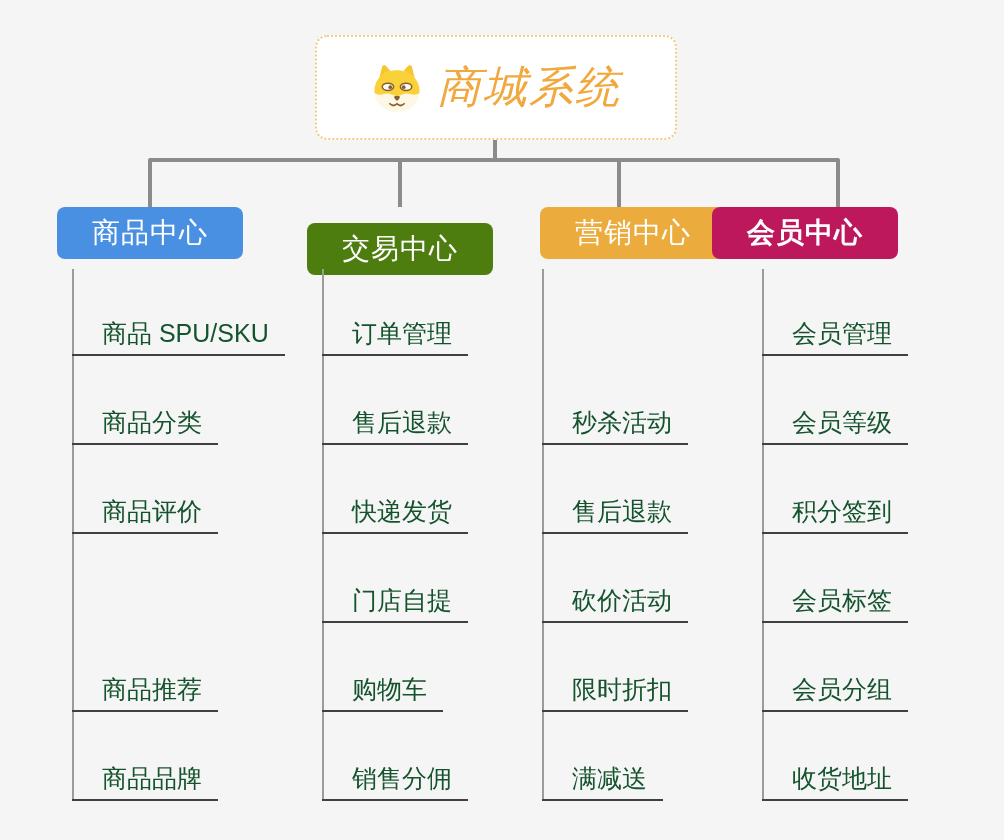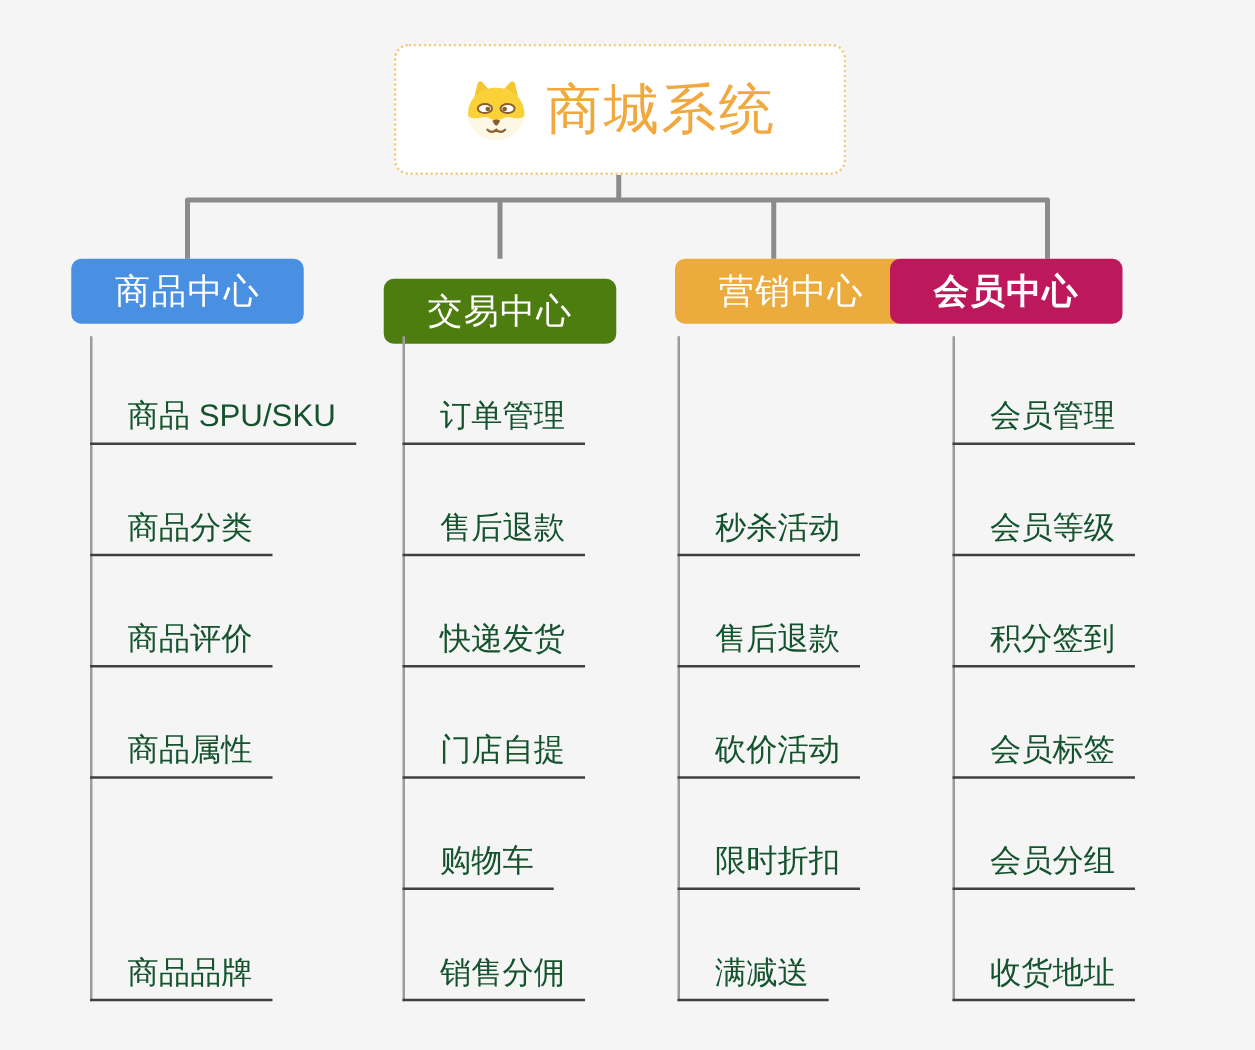--- a/index.html
+++ b/index.html
@@ -7,21 +7,21 @@
     width:1004px;height:840px;position:relative;overflow:hidden;
     background:#f5f5f5;
     font-family:"Liberation Sans","DejaVu Sans",sans-serif;
   }
   .stage{position:absolute;left:0;top:0;width:1004px;height:840px;}
 
   
   .root-node{
     position:absolute;left:315px;top:35px;width:362px;height:105px;
     background:#ffffff;border:2px dotted #f3cc85;border-radius:12px;
-    box-sizing:border-box;display:flex;align-items:center;justify-content:center;gap:14px;
+    box-sizing:border-box;display:flex;align-items:center;justify-content:center;gap:14px;font-style:italic;
   }
   .root-label{font-size:44px;color:#f1a83e;letter-spacing:2px;white-space:nowrap;}
   .doge{width:52px;height:50px;flex:0 0 auto;}
 
   
   .line{position:absolute;background:#8b8b8b;}
   .root-drop{left:493px;top:140px;width:4px;height:20px;}
   .h-rail{left:148px;top:158px;width:692px;height:4px;border-radius:2px;}
   .drop{top:160px;width:4px;height:47px;}
   .d1{left:148px}.d2{left:398px}.d3{left:617px}.d4{left:836px}
@@ -93,21 +93,21 @@
   </div>
 
   <div class="trunk t1"></div>
   <div class="trunk t2"></div>
   <div class="trunk t3"></div>
   <div class="trunk t4"></div>
 
   <div class="item c1 r1">商品 SPU/SKU</div>
   <div class="item c1 r2">商品分类</div>
   <div class="item c1 r3">商品评价</div>
-  <div class="item c1 r4">商品属性</div>
+  <div class="item c1 r5">商品推荐</div>
   <div class="item c1 r6">商品品牌</div>
 
   <div class="item c2 r1">订单管理</div>
   <div class="item c2 r2">售后退款</div>
   <div class="item c2 r3">快递发货</div>
   <div class="item c2 r4">门店自提</div>
   <div class="item c2 r5">购物车</div>
   <div class="item c2 r6">销售分佣</div>
 
   <div class="item c3 r2">秒杀活动</div>

